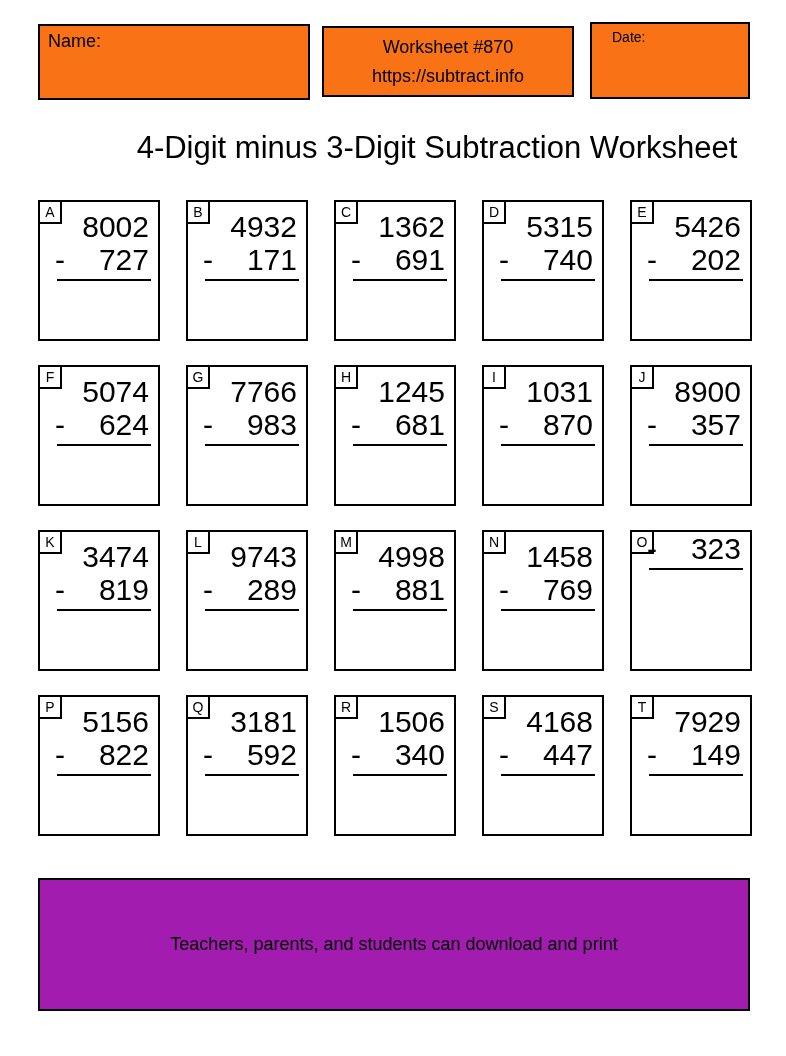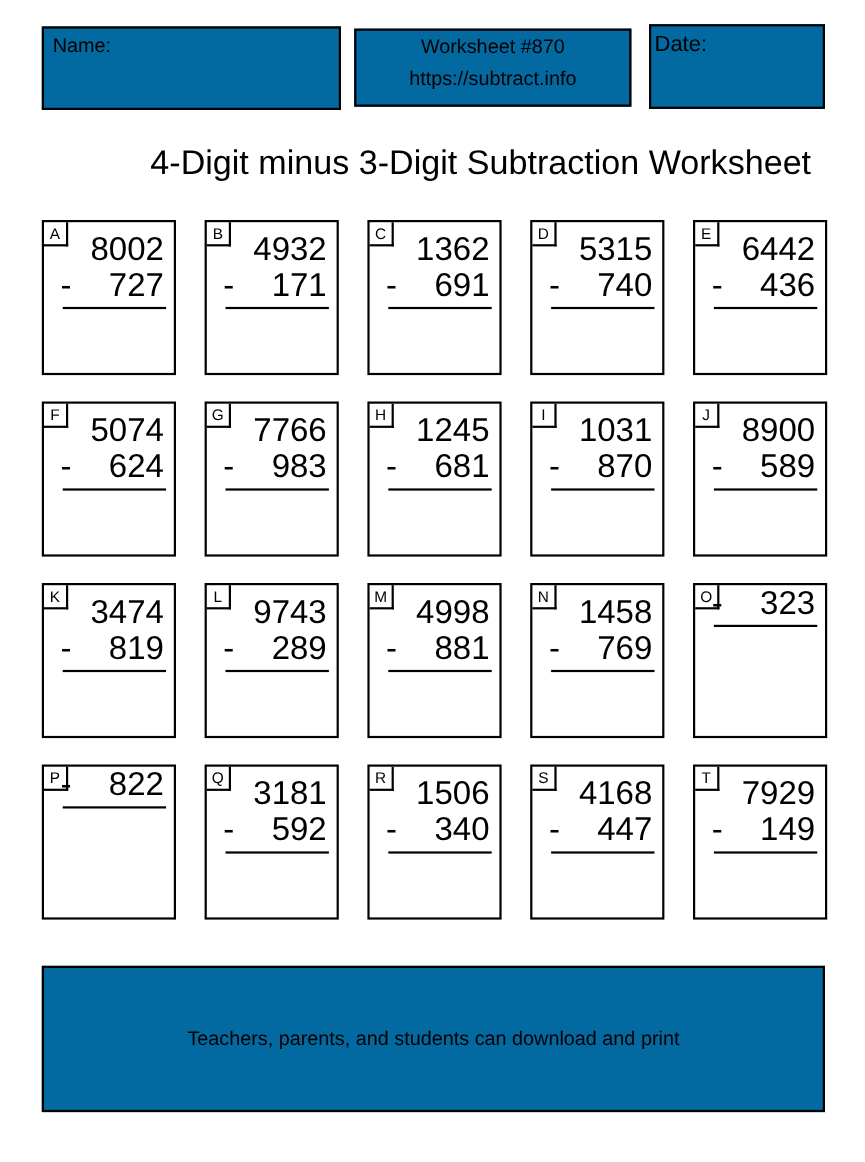--- a/index.html
+++ b/index.html
@@ -3,27 +3,27 @@
 <meta charset="utf-8">
 <style>
   * { margin:0; padding:0; box-sizing:border-box; }
   html, body { background:#ffffff; }
   body {
     width:786px; height:1056px; position:relative; overflow:hidden;
     font-family:"Liberation Sans", sans-serif; color:#000;
   }
   .page { position:absolute; inset:0; background:#fff; }
 
-  .box { position:absolute; border:2px solid #000; background:#0369a1; }
+  .box { position:absolute; border:2px solid #000; background:#f97316; }
 
   .name-box  { left:38px;  top:24px; width:272px; height:76px; padding:5px 8px; font-size:18px; }
   .info-box  { left:322px; top:26px; width:252px; height:71px;
-               display:flex; flex-direction:column; align-items:center;
+               display:flex; flex-direction:column; justify-content:center; align-items:center;
                text-align:center; font-size:18px; line-height:29px; }
-  .date-box  { left:590px; top:22px; width:160px; height:77px; padding:5px 3px; font-size:20px; }
+  .date-box  { left:590px; top:22px; width:160px; height:77px; padding:5px 20px; font-size:14px; }
   .fill-area { position:absolute; left:0; right:0; top:28px; bottom:0; }
 
   .title {
     position:absolute; top:130px; left:0; width:100%;
     text-align:center; font-size:31px; font-weight:normal; letter-spacing:0;margin-left:44px;
   }
 
   .grid {
     position:absolute; left:38px; top:200px;
     display:grid; grid-template-columns:repeat(5,122px); grid-template-rows:repeat(4,141px);
@@ -36,21 +36,21 @@
     font-size:14px; line-height:20px; text-align:center;
   }
   .minuend  { margin-top:8px; text-align:right; padding-right:9px; line-height:33px; }
   .sub-row  { display:flex; align-items:center; padding:0 9px 0 15px; line-height:33px; }
   .subtrahend { margin-left:auto;text-align:right; }
   .answer-line { margin:3px 7px 0 17px; border-top:2px solid #000; }
   .answer-space { position:absolute; left:0; right:0; bottom:0; height:52px; }
 
   .footer {
     position:absolute; left:38px; top:878px; width:712px; height:133px;
-    border:2px solid #000; background:#0369a1;
+    border:2px solid #000; background:#a21caf;
     display:flex; flex-direction:column; justify-content:center; align-items:center;
     gap:10px; font-size:18px; text-align:center;
   }
 </style>
 </head>
 <body>
 
 <div class="page">
 
   <div class="box name-box">
@@ -110,24 +110,24 @@
     <div class="sub-row">
       <span class="minus">-</span>
       <span class="subtrahend">740</span>
     </div>
     <div class="answer-line"></div>
     <div class="answer-space"></div>
   </div>
 
   <div class="problem">
     <div class="letter">E</div>
-    <div class="minuend">6442</div>
-    <div class="sub-row">
-      <span class="minus">-</span>
-      <span class="subtrahend">436</span>
+    <div class="minuend">5426</div>
+    <div class="sub-row">
+      <span class="minus">-</span>
+      <span class="subtrahend">202</span>
     </div>
     <div class="answer-line"></div>
     <div class="answer-space"></div>
   </div>
 
   <div class="problem">
     <div class="letter">F</div>
     <div class="minuend">5074</div>
     <div class="sub-row">
       <span class="minus">-</span>
@@ -168,21 +168,21 @@
     </div>
     <div class="answer-line"></div>
     <div class="answer-space"></div>
   </div>
 
   <div class="problem">
     <div class="letter">J</div>
     <div class="minuend">8900</div>
     <div class="sub-row">
       <span class="minus">-</span>
-      <span class="subtrahend">589</span>
+      <span class="subtrahend">357</span>
     </div>
     <div class="answer-line"></div>
     <div class="answer-space"></div>
   </div>
 
   <div class="problem">
     <div class="letter">K</div>
     <div class="minuend">3474</div>
     <div class="sub-row">
       <span class="minus">-</span>
@@ -230,20 +230,21 @@
     <div class="sub-row">
       <span class="minus">-</span>
       <span class="subtrahend">323</span>
     </div>
     <div class="answer-line"></div>
     <div class="answer-space"></div>
   </div>
 
   <div class="problem">
     <div class="letter">P</div>
+    <div class="minuend">5156</div>
     <div class="sub-row">
       <span class="minus">-</span>
       <span class="subtrahend">822</span>
     </div>
     <div class="answer-line"></div>
     <div class="answer-space"></div>
   </div>
 
   <div class="problem">
     <div class="letter">Q</div>

